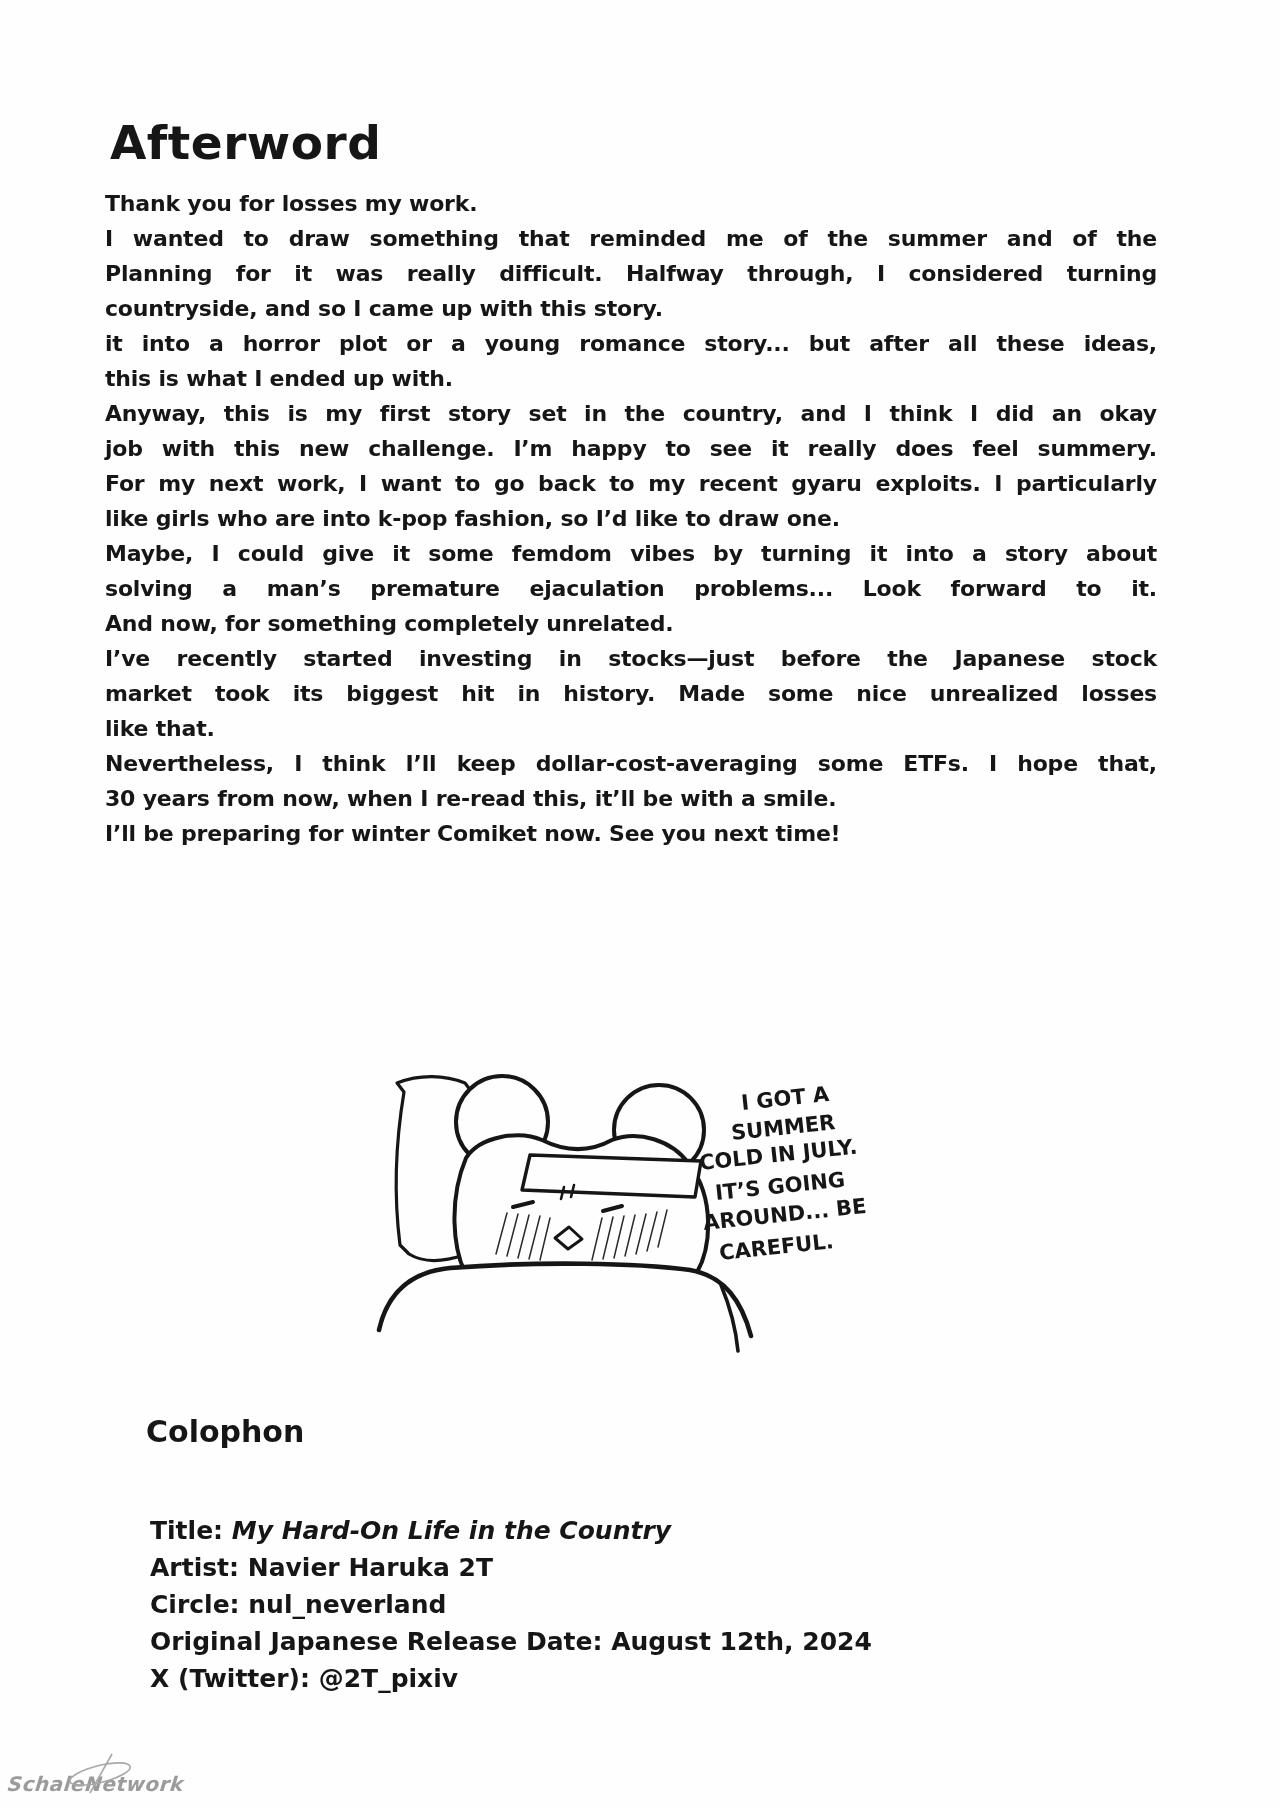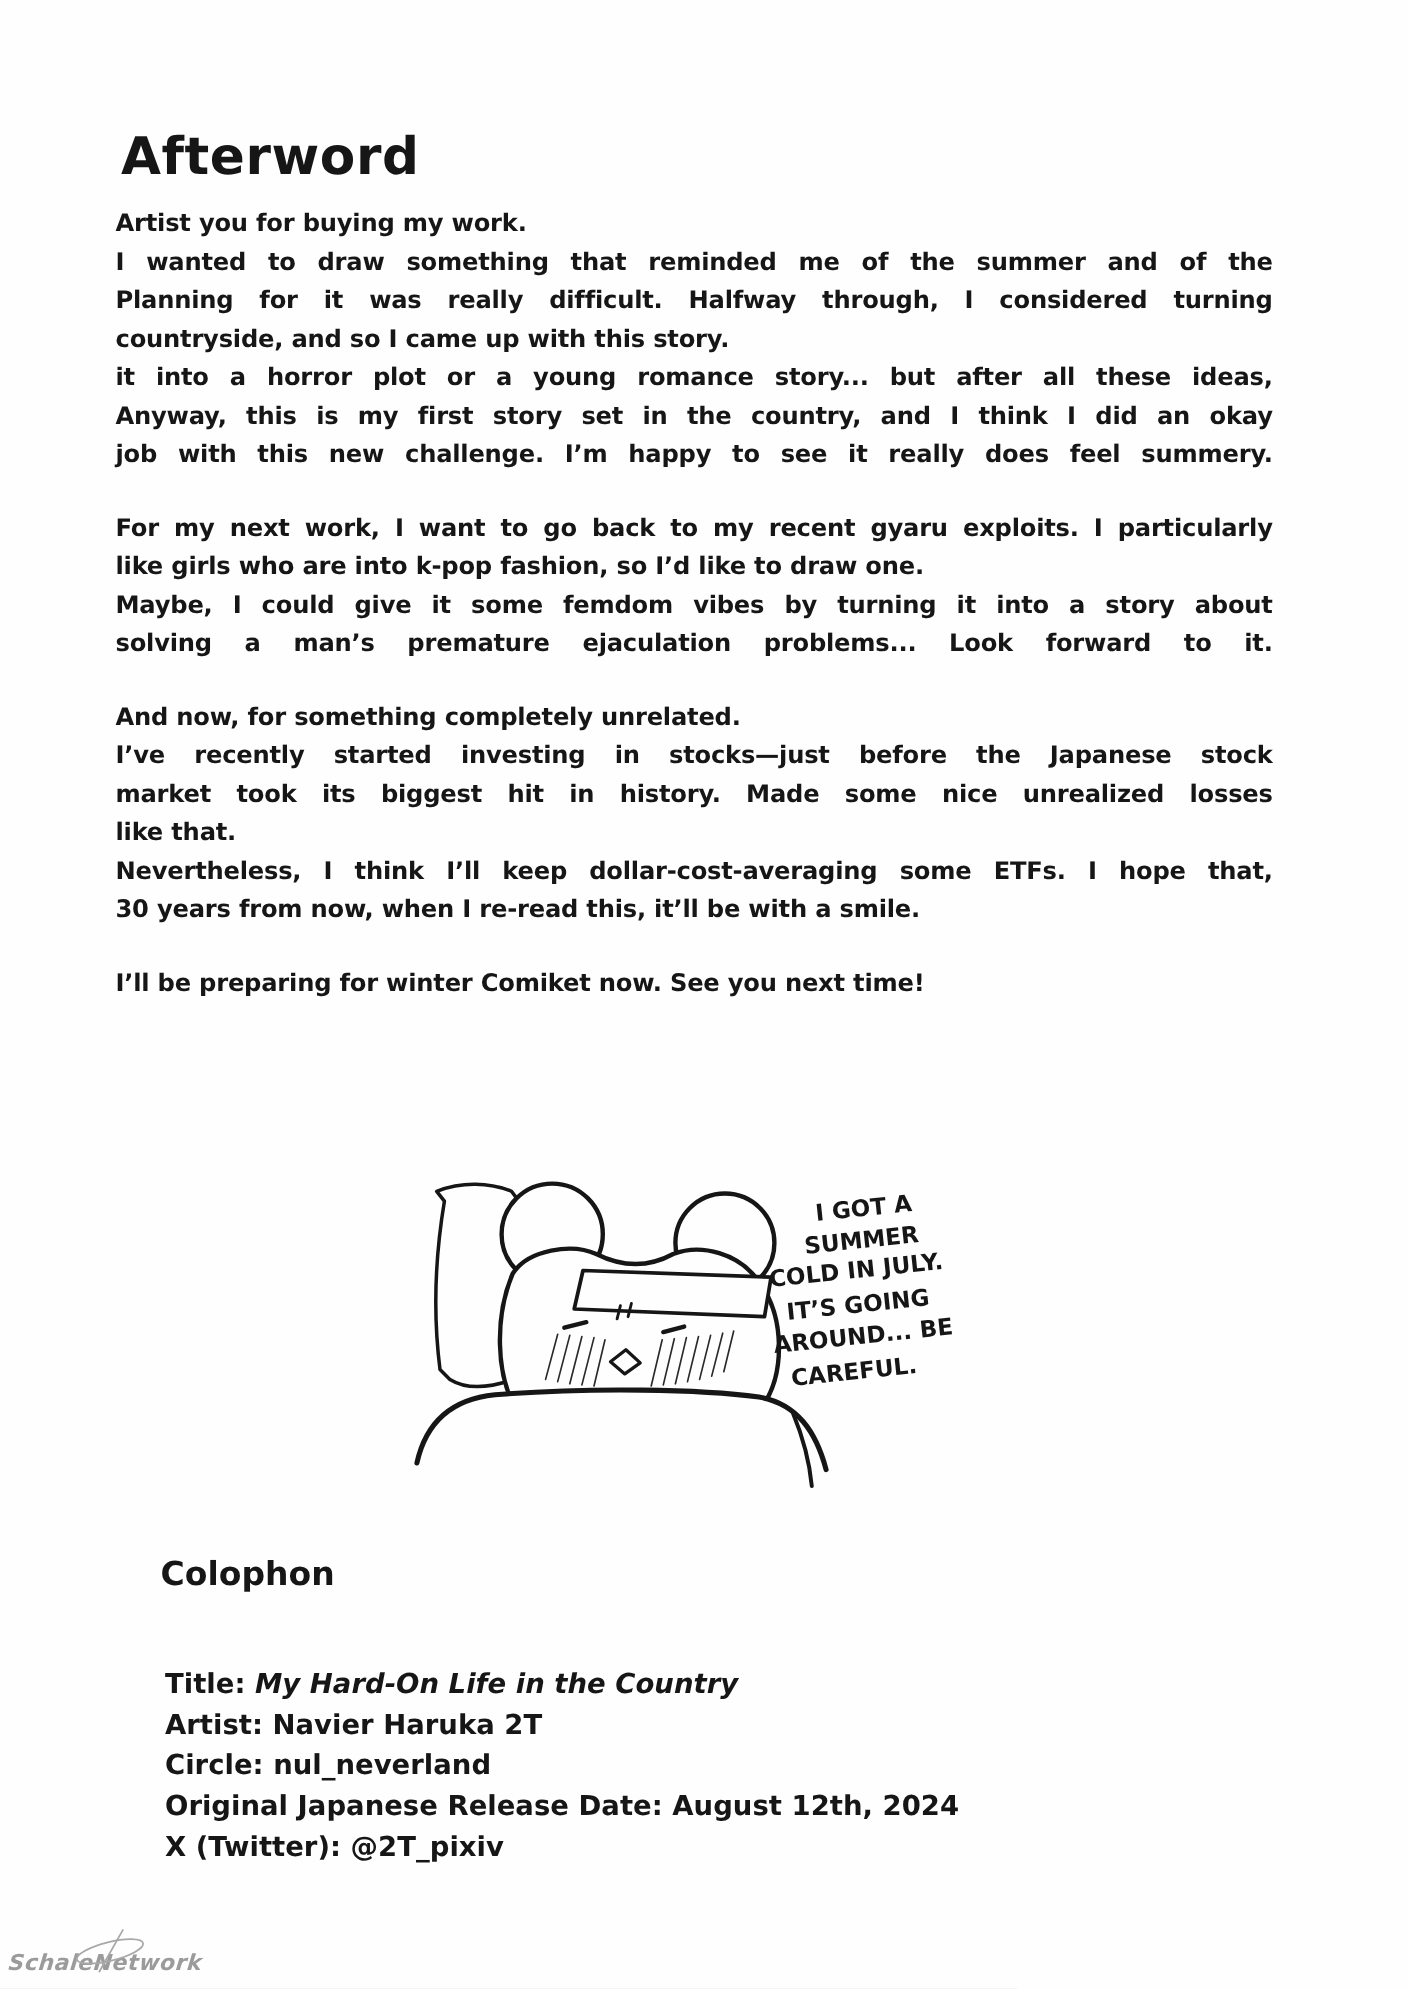--- a/index.html
+++ b/index.html
@@ -26,21 +26,21 @@
     position: absolute;
     left: 105px;
     top: 186px;
     width: 1052px;
     font-size: 22px;
     font-weight: 700;
     letter-spacing: -0.2px;
   }
   .af-line { height: 35px; line-height: 35px; white-space: normal; }
   .af-line.jst { text-align: justify; text-align-last: justify; }
-  .af-line.gap { margin-top: 32px; }
+  .af-line.gap { }
   .signature {
     position: absolute;
     right: 123px;
     top: 982px;
     text-align: right;
     font-size: 25px;
     font-weight: 700;
     line-height: 35px;
   }
   .signature .sig-name { font-style: italic; }
@@ -88,25 +88,26 @@
   }
 </style>
 </head>
 <body>
 
 <div class="page">
 
   <h1 class="afterword-heading">Afterword</h1>
 
   <div class="body-text">
-    <div class="af-line">Artist you for buying my work.</div>
+    <div class="af-line">Thank you for losses my work.</div>
     <div class="af-line jst">I wanted to draw something that reminded me of the summer and of the</div>
     <div class="af-line jst">Planning for it was really difficult. Halfway through, I considered turning</div>
     <div class="af-line">countryside, and so I came up with this story.</div>
     <div class="af-line jst">it into a horror plot or a young romance story... but after all these ideas,</div>
+    <div class="af-line">this is what I ended up with.</div>
     <div class="af-line jst">Anyway, this is my first story set in the country, and I think I did an okay</div>
     <div class="af-line jst">job with this new challenge. I’m happy to see it really does feel summery.</div>
     <div class="af-line jst gap">For my next work, I want to go back to my recent gyaru exploits. I particularly</div>
     <div class="af-line">like girls who are into k-pop fashion, so I’d like to draw one.</div>
     <div class="af-line jst">Maybe, I could give it some femdom vibes by turning it into a story about</div>
     <div class="af-line jst">solving a man’s premature ejaculation problems... Look forward to it.</div>
     <div class="af-line gap">And now, for something completely unrelated.</div>
     <div class="af-line jst">I’ve recently started investing in stocks—just before the Japanese stock</div>
     <div class="af-line jst">market took its biggest hit in history. Made some nice unrealized losses</div>
     <div class="af-line">like that.</div>

